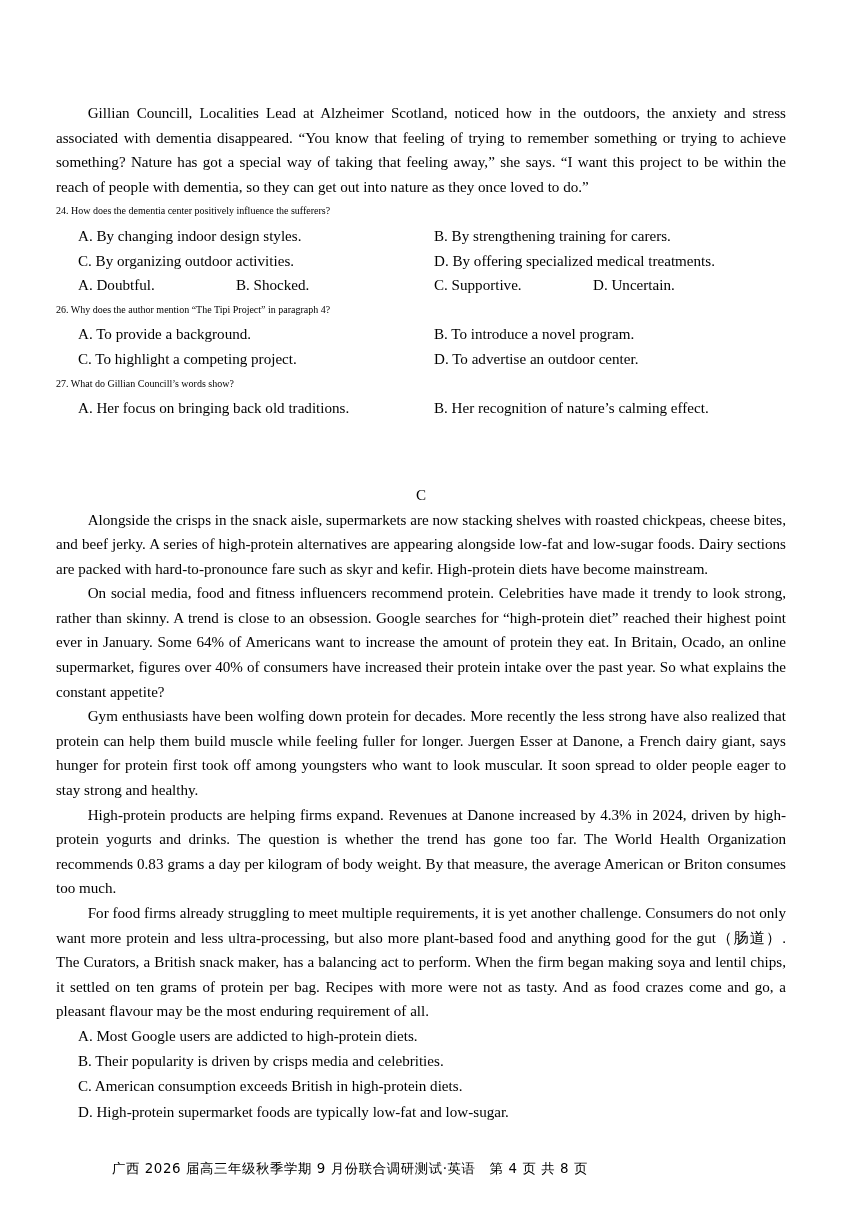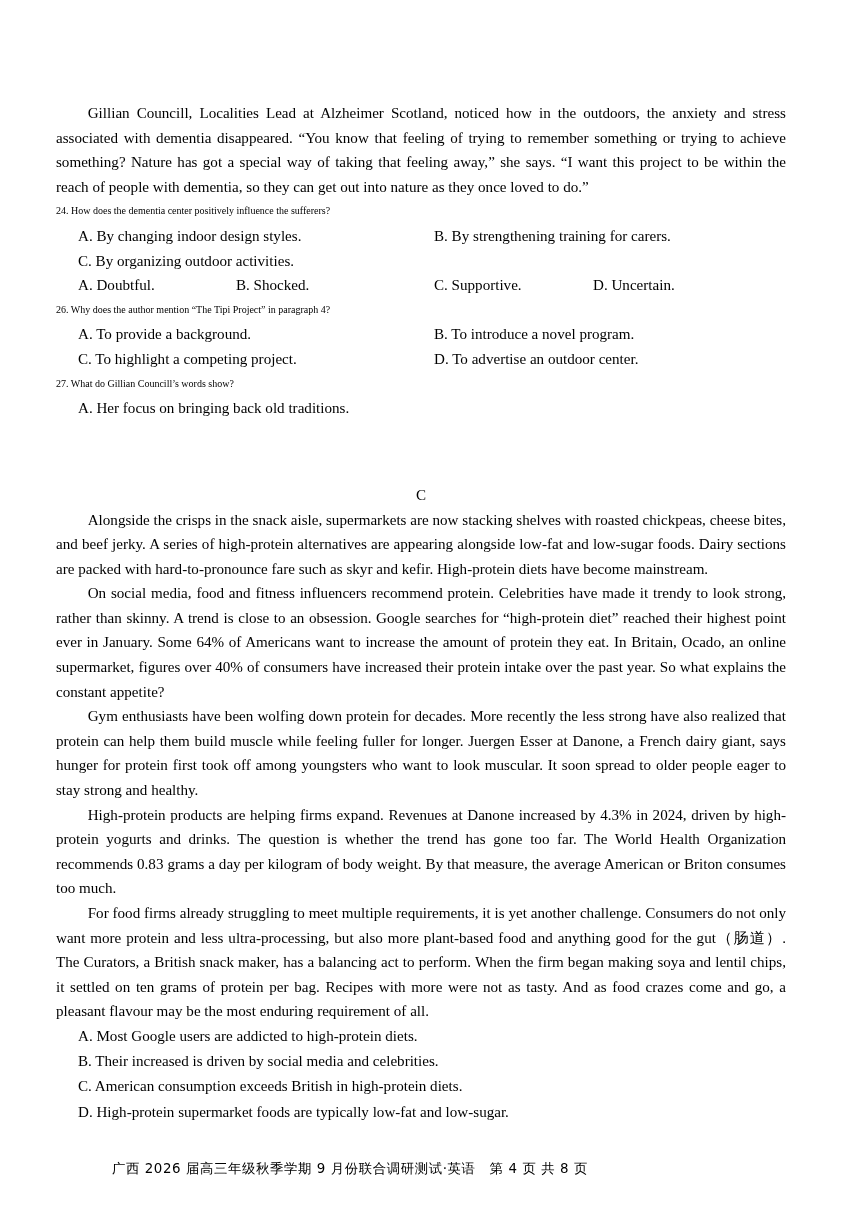--- a/index.html
+++ b/index.html
@@ -107,20 +107,21 @@
 
     <p class="para">Gillian Councill, Localities Lead at Alzheimer Scotland, noticed how in the outdoors, the anxiety and stress associated with dementia disappeared. “You know that feeling of trying to remember something or trying to achieve something? Nature has got a special way of taking that feeling away,” she says. “I want this project to be within the reach of people with dementia, so they can get out into nature as they once loved to do.”</p>
 
     <p class="q-line">24. How does the dementia center positively influence the sufferers?</p>
     <div class="opt-row">
       <span class="opt opt-c1">A. By changing indoor design styles.</span>
       <span class="opt opt-c2">B. By strengthening training for carers.</span>
     </div>
     <div class="opt-row">
       <span class="opt opt-c1">C. By organizing outdoor activities.</span>
+      <span class="opt opt-c2">D. By offering specialized medical treatments.</span>
     </div>
 
     <div class="opt-row">
       <span class="opt opt-q4-a">A. Doubtful.</span>
       <span class="opt opt-q4-b">B. Shocked.</span>
       <span class="opt opt-q4-c">C. Supportive.</span>
       <span class="opt opt-q4-d">D. Uncertain.</span>
     </div>
 
     <p class="q-line">26. Why does the author mention “The Tipi Project” in paragraph 4?</p>
@@ -129,37 +130,38 @@
       <span class="opt opt-c2">B. To introduce a novel program.</span>
     </div>
     <div class="opt-row">
       <span class="opt opt-c1">C. To highlight a competing project.</span>
       <span class="opt opt-c2">D. To advertise an outdoor center.</span>
     </div>
 
     <p class="q-line">27. What do Gillian Councill’s words show?</p>
     <div class="opt-row">
       <span class="opt opt-c1">A. Her focus on bringing back old traditions.</span>
+      <span class="opt opt-c2">B. Her recognition of nature’s calming effect.</span>
     </div>
     <div class="opt-row">
     </div>
 
     <div class="spacer-line"></div>
     <div class="spacer-half"></div>
 
     <p class="section-head">C</p>
 
     <p class="para">Alongside the crisps in the snack aisle, supermarkets are now stacking shelves with roasted chickpeas, cheese bites, and beef jerky. A series of high-protein alternatives are appearing alongside low-fat and low-sugar foods. Dairy sections are packed with hard-to-pronounce fare such as skyr and kefir. High-protein diets have become mainstream.</p>
     <p class="para">On social media, food and fitness influencers recommend protein. Celebrities have made it trendy to look strong, rather than skinny. A trend is close to an obsession. Google searches for “high-protein diet” reached their highest point ever in January. Some 64% of Americans want to increase the amount of protein they eat. In Britain, Ocado, an online supermarket, figures over 40% of consumers have increased their protein intake over the past year. So what explains the constant appetite?</p>
     <p class="para">Gym enthusiasts have been wolfing down protein for decades. More recently the less strong have also realized that protein can help them build muscle while feeling fuller for longer. Juergen Esser at Danone, a French dairy giant, says hunger for protein first took off among youngsters who want to look muscular. It soon spread to older people eager to stay strong and healthy.</p>
     <p class="para">High-protein products are helping firms expand. Revenues at Danone increased by 4.3% in 2024, driven by high-protein yogurts and drinks. The question is whether the trend has gone too far. The World Health Organization recommends 0.83 grams a day per kilogram of body weight. By that measure, the average American or Briton consumes too much.</p>
     <p class="para">For food firms already struggling to meet multiple requirements, it is yet another challenge. Consumers do not only want more protein and less ultra-processing, but also more plant-based food and anything good for the gut（肠道）. The Curators, a British snack maker, has a balancing act to perform. When the firm began making soya and lentil chips, it settled on ten grams of protein per bag. Recipes with more were not as tasty. And as food crazes come and go, a pleasant flavour may be the most enduring requirement of all.</p>
 
     <p class="opt-stack">A. Most Google users are addicted to high-protein diets.</p>
-    <p class="opt-stack">B. Their increased is driven by social media and celebrities.</p>
+    <p class="opt-stack">B. Their popularity is driven by crisps media and celebrities.</p>
     <p class="opt-stack">C. American consumption exceeds British in high-protein diets.</p>
     <p class="opt-stack">D. High-protein supermarket foods are typically low-fat and low-sugar.</p>
 
   </div>
 
   <div class="footer">
     <span class="seg">广西 2026 届高三年级秋季学期 9 月份联合调研测试·英语</span><span class="gap"></span><span class="seg">第 4 页 共 8 页</span>
   </div>
 </div>
 

